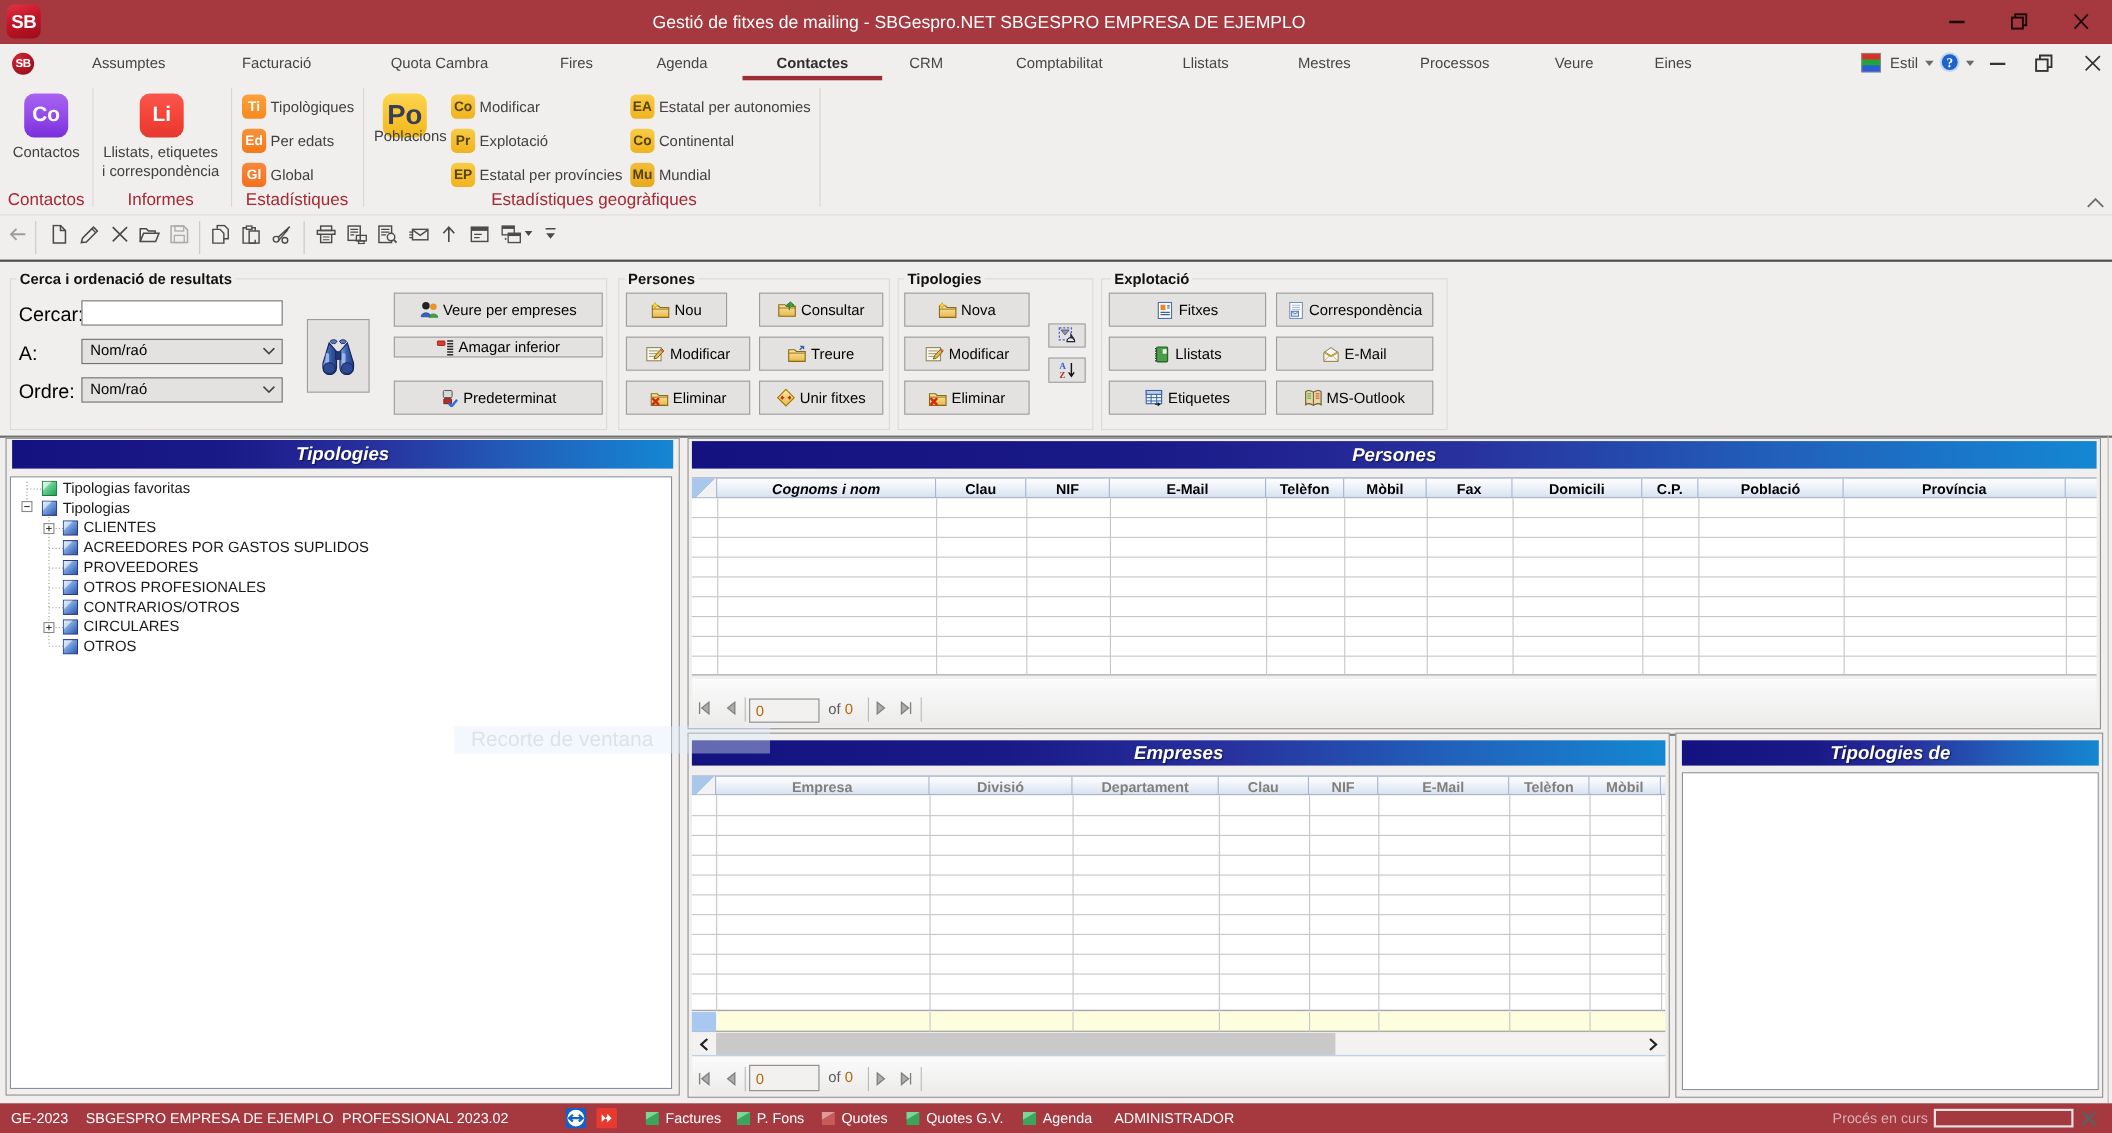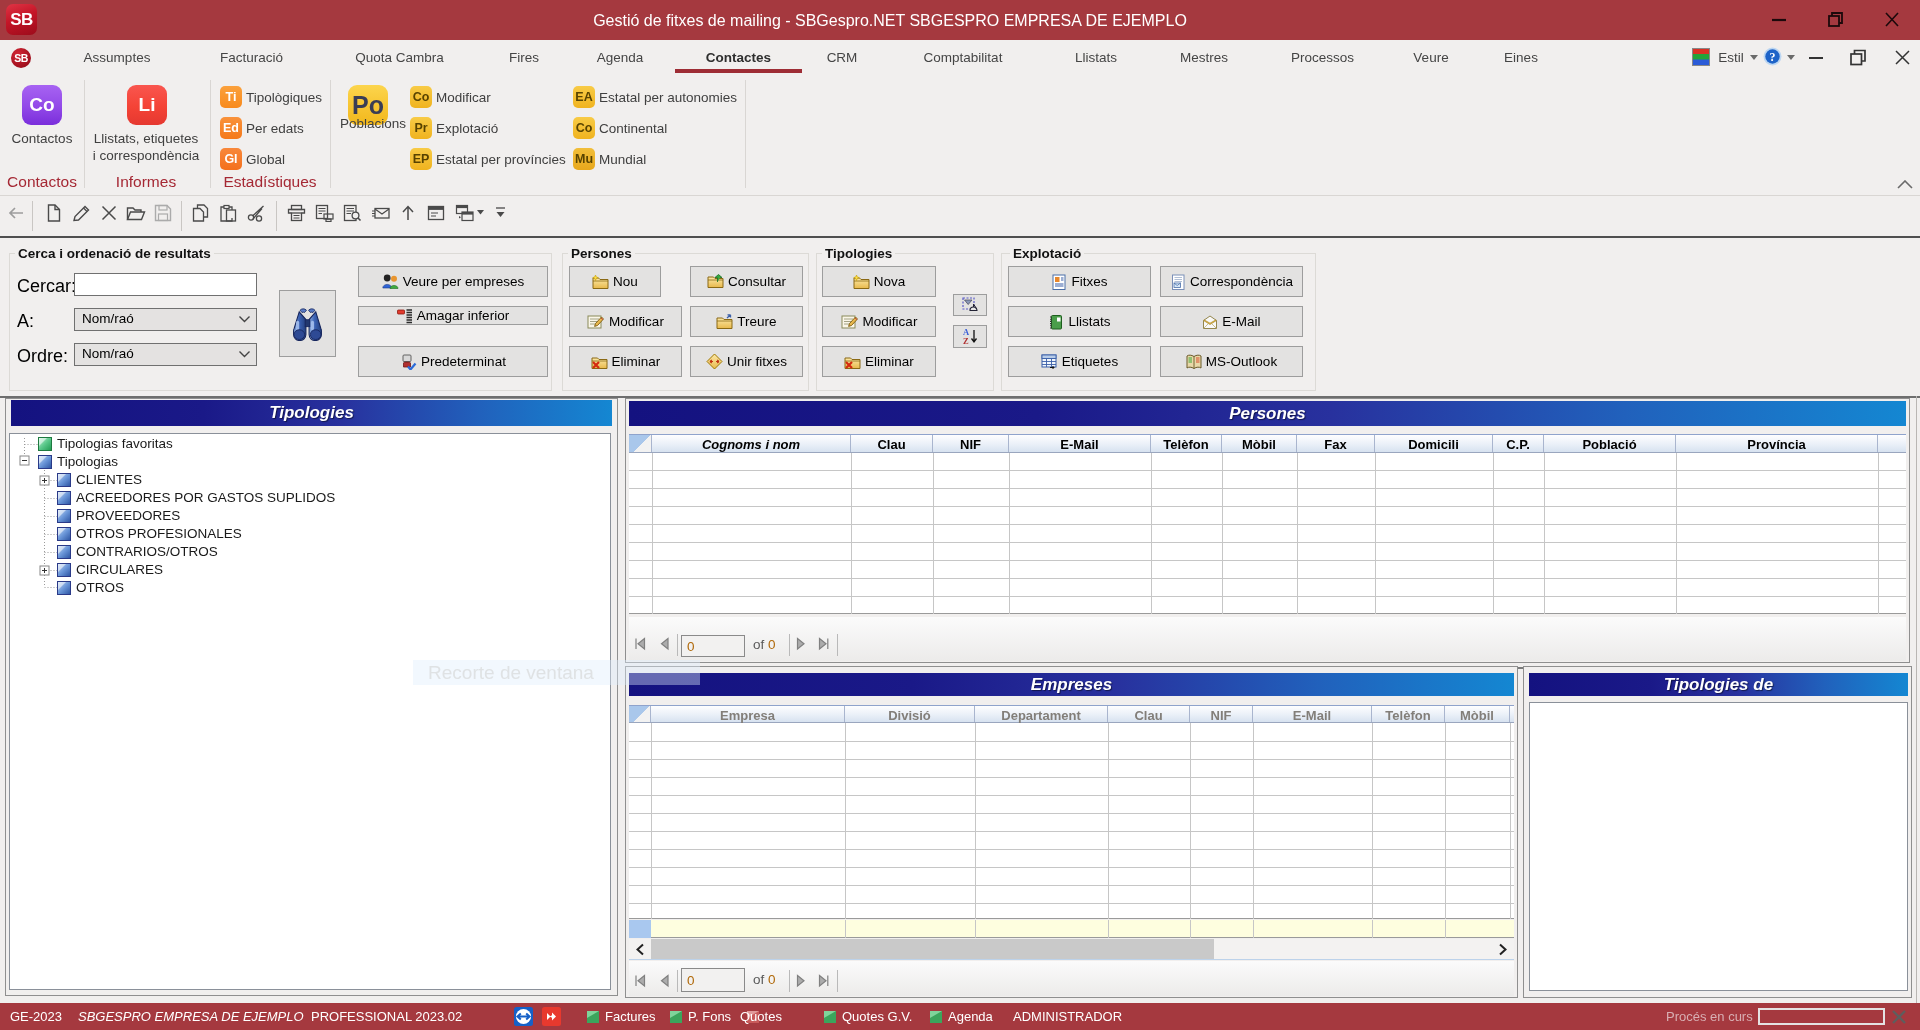--- a/index.html
+++ b/index.html
@@ -161,20 +161,21 @@
     <div class="smicon" style="left:410px;top:42px;background:linear-gradient(180deg,#F8CB46,#F0B31F);color:#584300;">Pr</div>
     <div class="smcap" style="left:436px;top:42px;">Explotació</div>
     <div class="smicon" style="left:410px;top:73px;background:linear-gradient(180deg,#F8CB46,#F0B31F);color:#584300;">EP</div>
     <div class="smcap" style="left:436px;top:73px;">Estatal per províncies</div>
     <div class="smicon" style="left:573px;top:11px;background:linear-gradient(180deg,#F8CB46,#F0B31F);color:#584300;">EA</div>
     <div class="smcap" style="left:599px;top:11px;">Estatal per autonomies</div>
     <div class="smicon" style="left:573px;top:42px;background:linear-gradient(180deg,#F8CB46,#F0B31F);color:#584300;">Co</div>
     <div class="smcap" style="left:599px;top:42px;">Continental</div>
     <div class="smicon" style="left:573px;top:73px;background:linear-gradient(180deg,#F1BE3A,#E8A81C);color:#584300;">Mu</div>
     <div class="smcap" style="left:599px;top:73px;">Mundial</div>
+    <div class="rib-label" style="left:330px;width:420px;">Estadístiques geogràfiques</div>
 
     <svg class="abs" style="left:1897px;top:105px" width="16" height="10">
         <path d="M1 8 L8 1 L15 8" fill="none" stroke="#6A6A6A" stroke-width="1.6"></path>
       </svg>
   </div>
 
   <div id="toolbar">
     <svg class="ticon" style="left:7px" width="18" height="18">
         <path d="M16 9 H3 M8 4 L3 9 L8 14" fill="none" stroke="#9D9D9D" stroke-width="1.7"></path>
       </svg>
@@ -729,21 +730,21 @@
 
     <div class="panel" style="left:1523px;top:666px;width:389px;height:332px;"></div>
     <div class="phead" style="left:1529px;top:673px;width:379px;height:23px;line-height:23px;">Tipologies de</div>
     <div class="whitebox" style="left:1529px;top:702px;width:379px;height:289px;"></div>
   </div>
 
   <div class="abs" style="left:1916px;top:396px;width:1px;height:607px;background:#B9B6B3;"></div>
 
   <div id="statusbar">
     <div class="st" style="left:10px;">GE-2023</div>
-    <div class="st" style="left:78px;font-style:italic;">SBGESPRO EMPRESA DE EJEMPLO</div>
+    <div class="st" style="left:78px;">SBGESPRO EMPRESA DE EJEMPLO</div>
     <div class="st" style="left:311px;">PROFESSIONAL 2023.02</div>
     <svg class="abs" style="left:514px;top:4px" width="19" height="19">
         <rect x="0" y="0" width="19" height="19" rx="2.5" fill="#1560C8"></rect>
         <circle cx="9.5" cy="9.5" r="7.6" fill="#fff"></circle>
         <path d="M3.6 9.5 H15.4 M6.8 6.4 L3.4 9.5 L6.8 12.6 M12.2 6.4 L15.6 9.5 L12.2 12.6" stroke="#1560C8" stroke-width="2" fill="none"></path>
       </svg>
     <svg class="abs" style="left:542px;top:4px" width="19" height="19">
         <rect x="0" y="0" width="19" height="19" rx="2.5" fill="#E8392E"></rect>
         <path d="M5 6 L8.5 9.5 L5 13 Z" fill="#fff"></path>
         <path d="M10 5.5 L14 9.5 L10 13.5 L10 10.8 L7.6 9.5 L10 8.2 Z" fill="#fff"></path>
@@ -755,21 +756,21 @@
     <div class="st" style="left:605px;">Factures</div>
     <svg class="stsq" style="left:670px;">
         <rect width="12" height="12" fill="#3BA55C"></rect>
         <path d="M0 0 L12 0 L0 7 Z" fill="#7FD49A"></path>
       </svg>
     <div class="st" style="left:688px;">P. Fons</div>
     <svg class="stsq" style="left:747px;">
         <rect width="12" height="12" fill="#C85A5A"></rect>
         <path d="M0 0 L12 0 L0 7 Z" fill="#E09A9A"></path>
       </svg>
-    <div class="st" style="left:740px;">Quotes</div>
+    <div class="st" style="left:765px;">Quotes</div>
     <svg class="stsq" style="left:824px;">
         <rect width="12" height="12" fill="#3BA55C"></rect>
         <path d="M0 0 L12 0 L0 7 Z" fill="#7FD49A"></path>
       </svg>
     <div class="st" style="left:842px;">Quotes G.V.</div>
     <svg class="stsq" style="left:930px;">
         <rect width="12" height="12" fill="#3BA55C"></rect>
         <path d="M0 0 L12 0 L0 7 Z" fill="#7FD49A"></path>
       </svg>
     <div class="st" style="left:948px;">Agenda</div>

